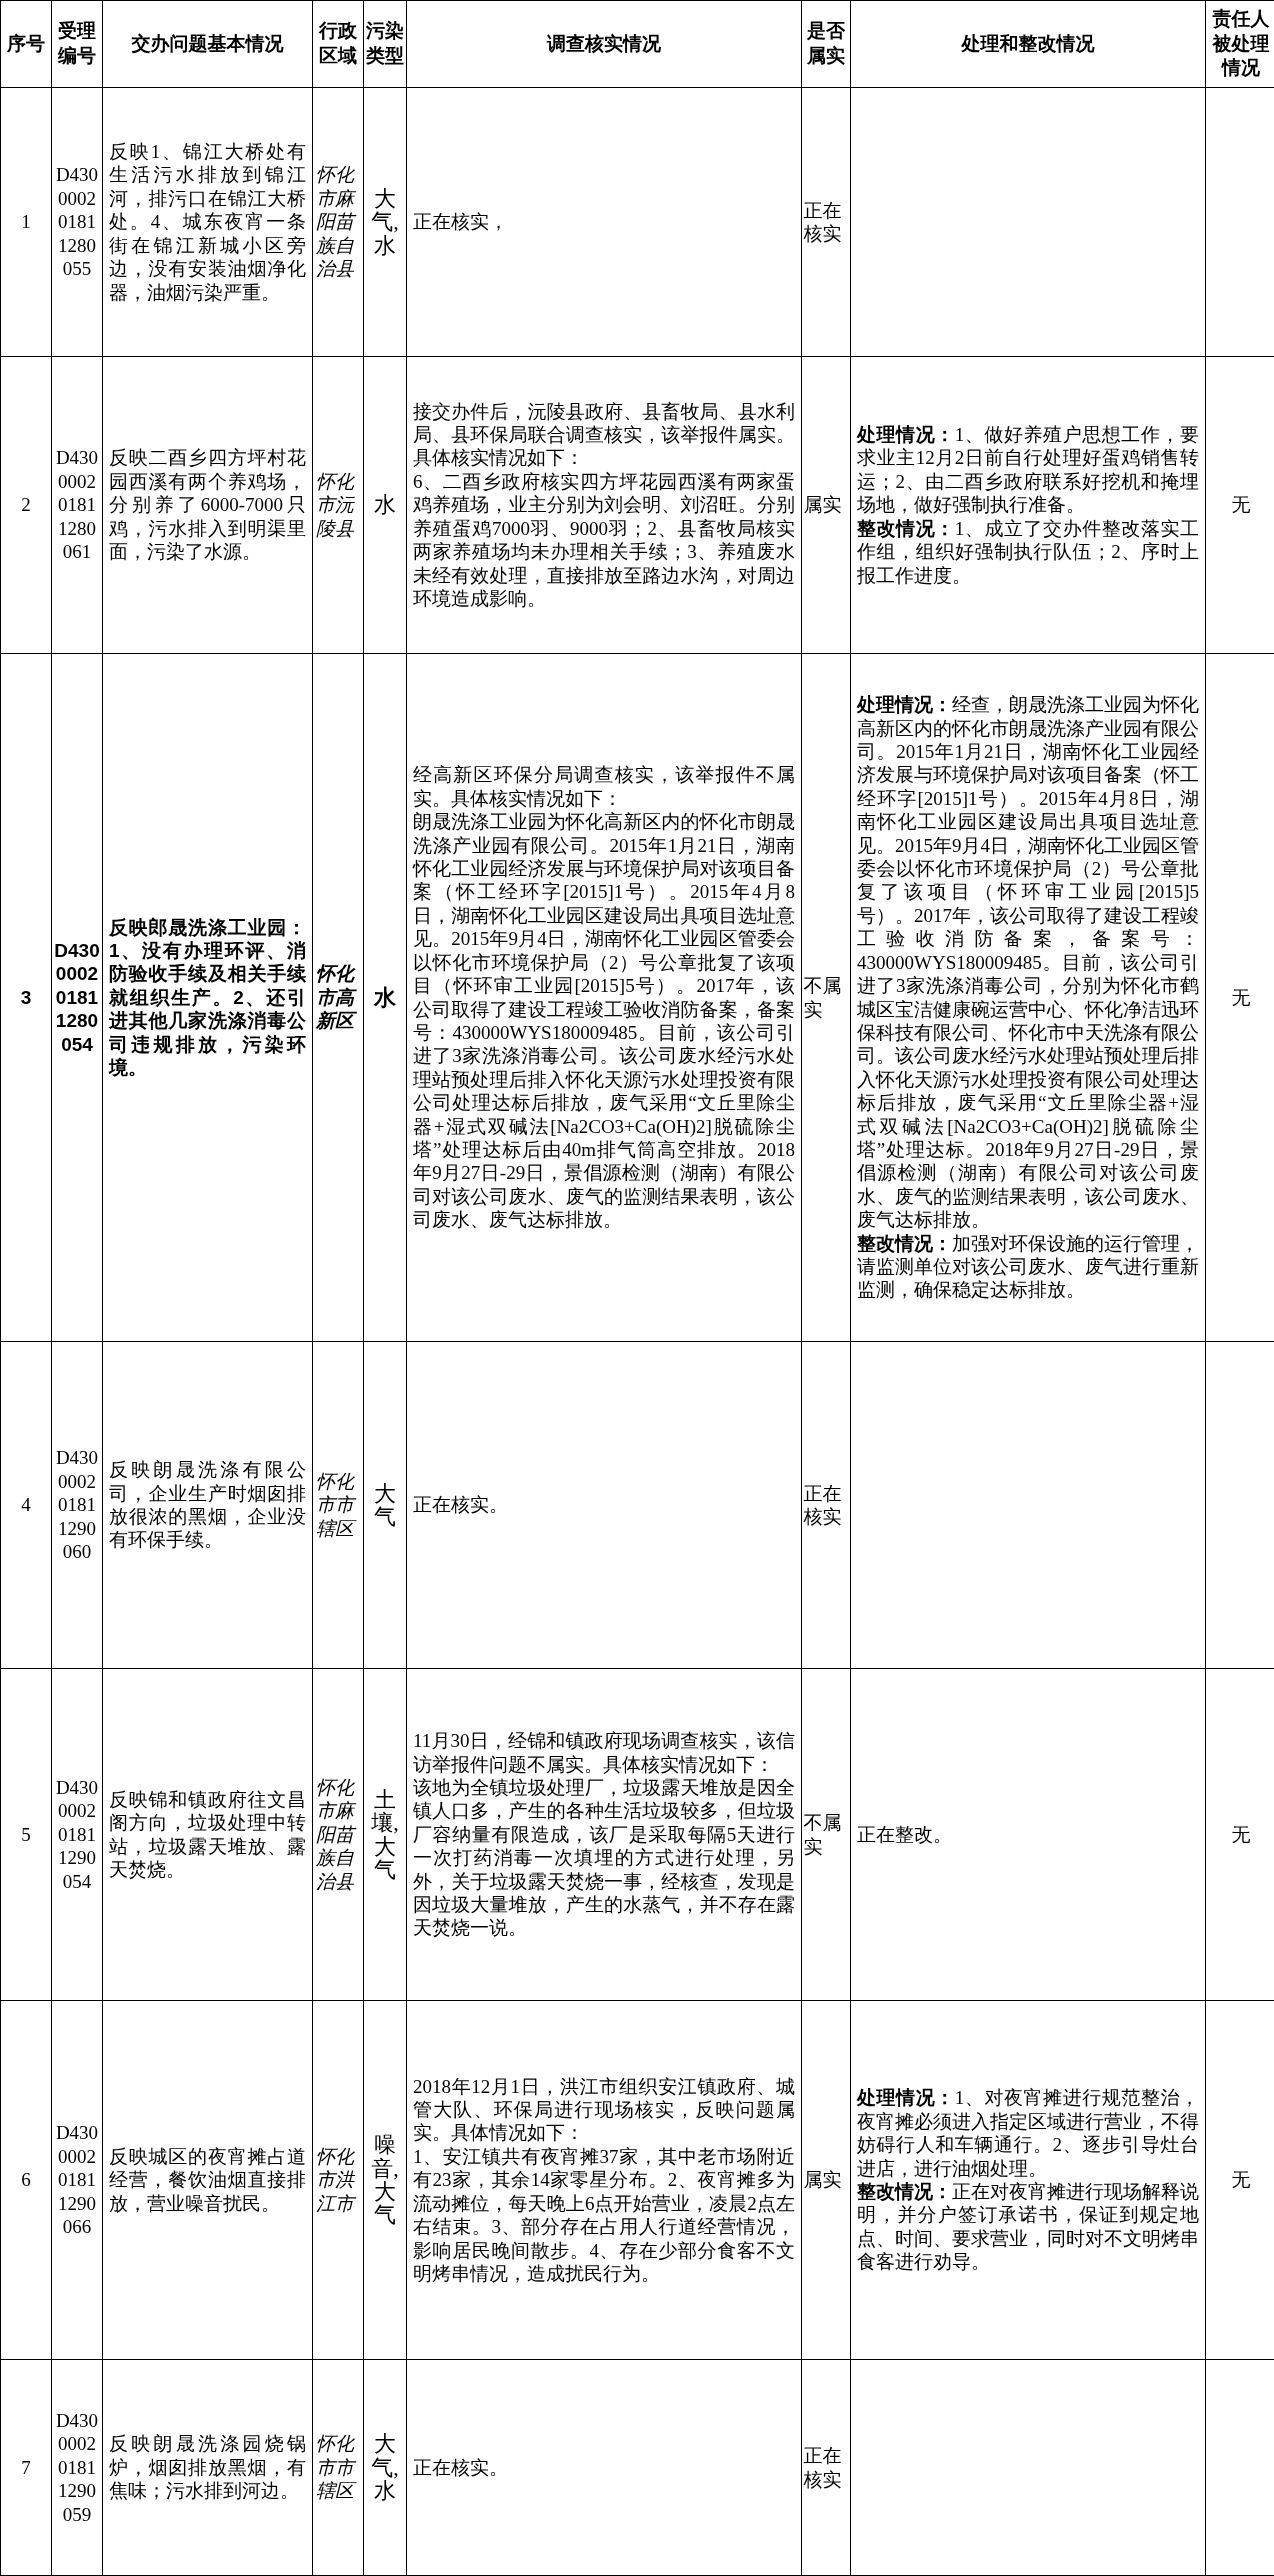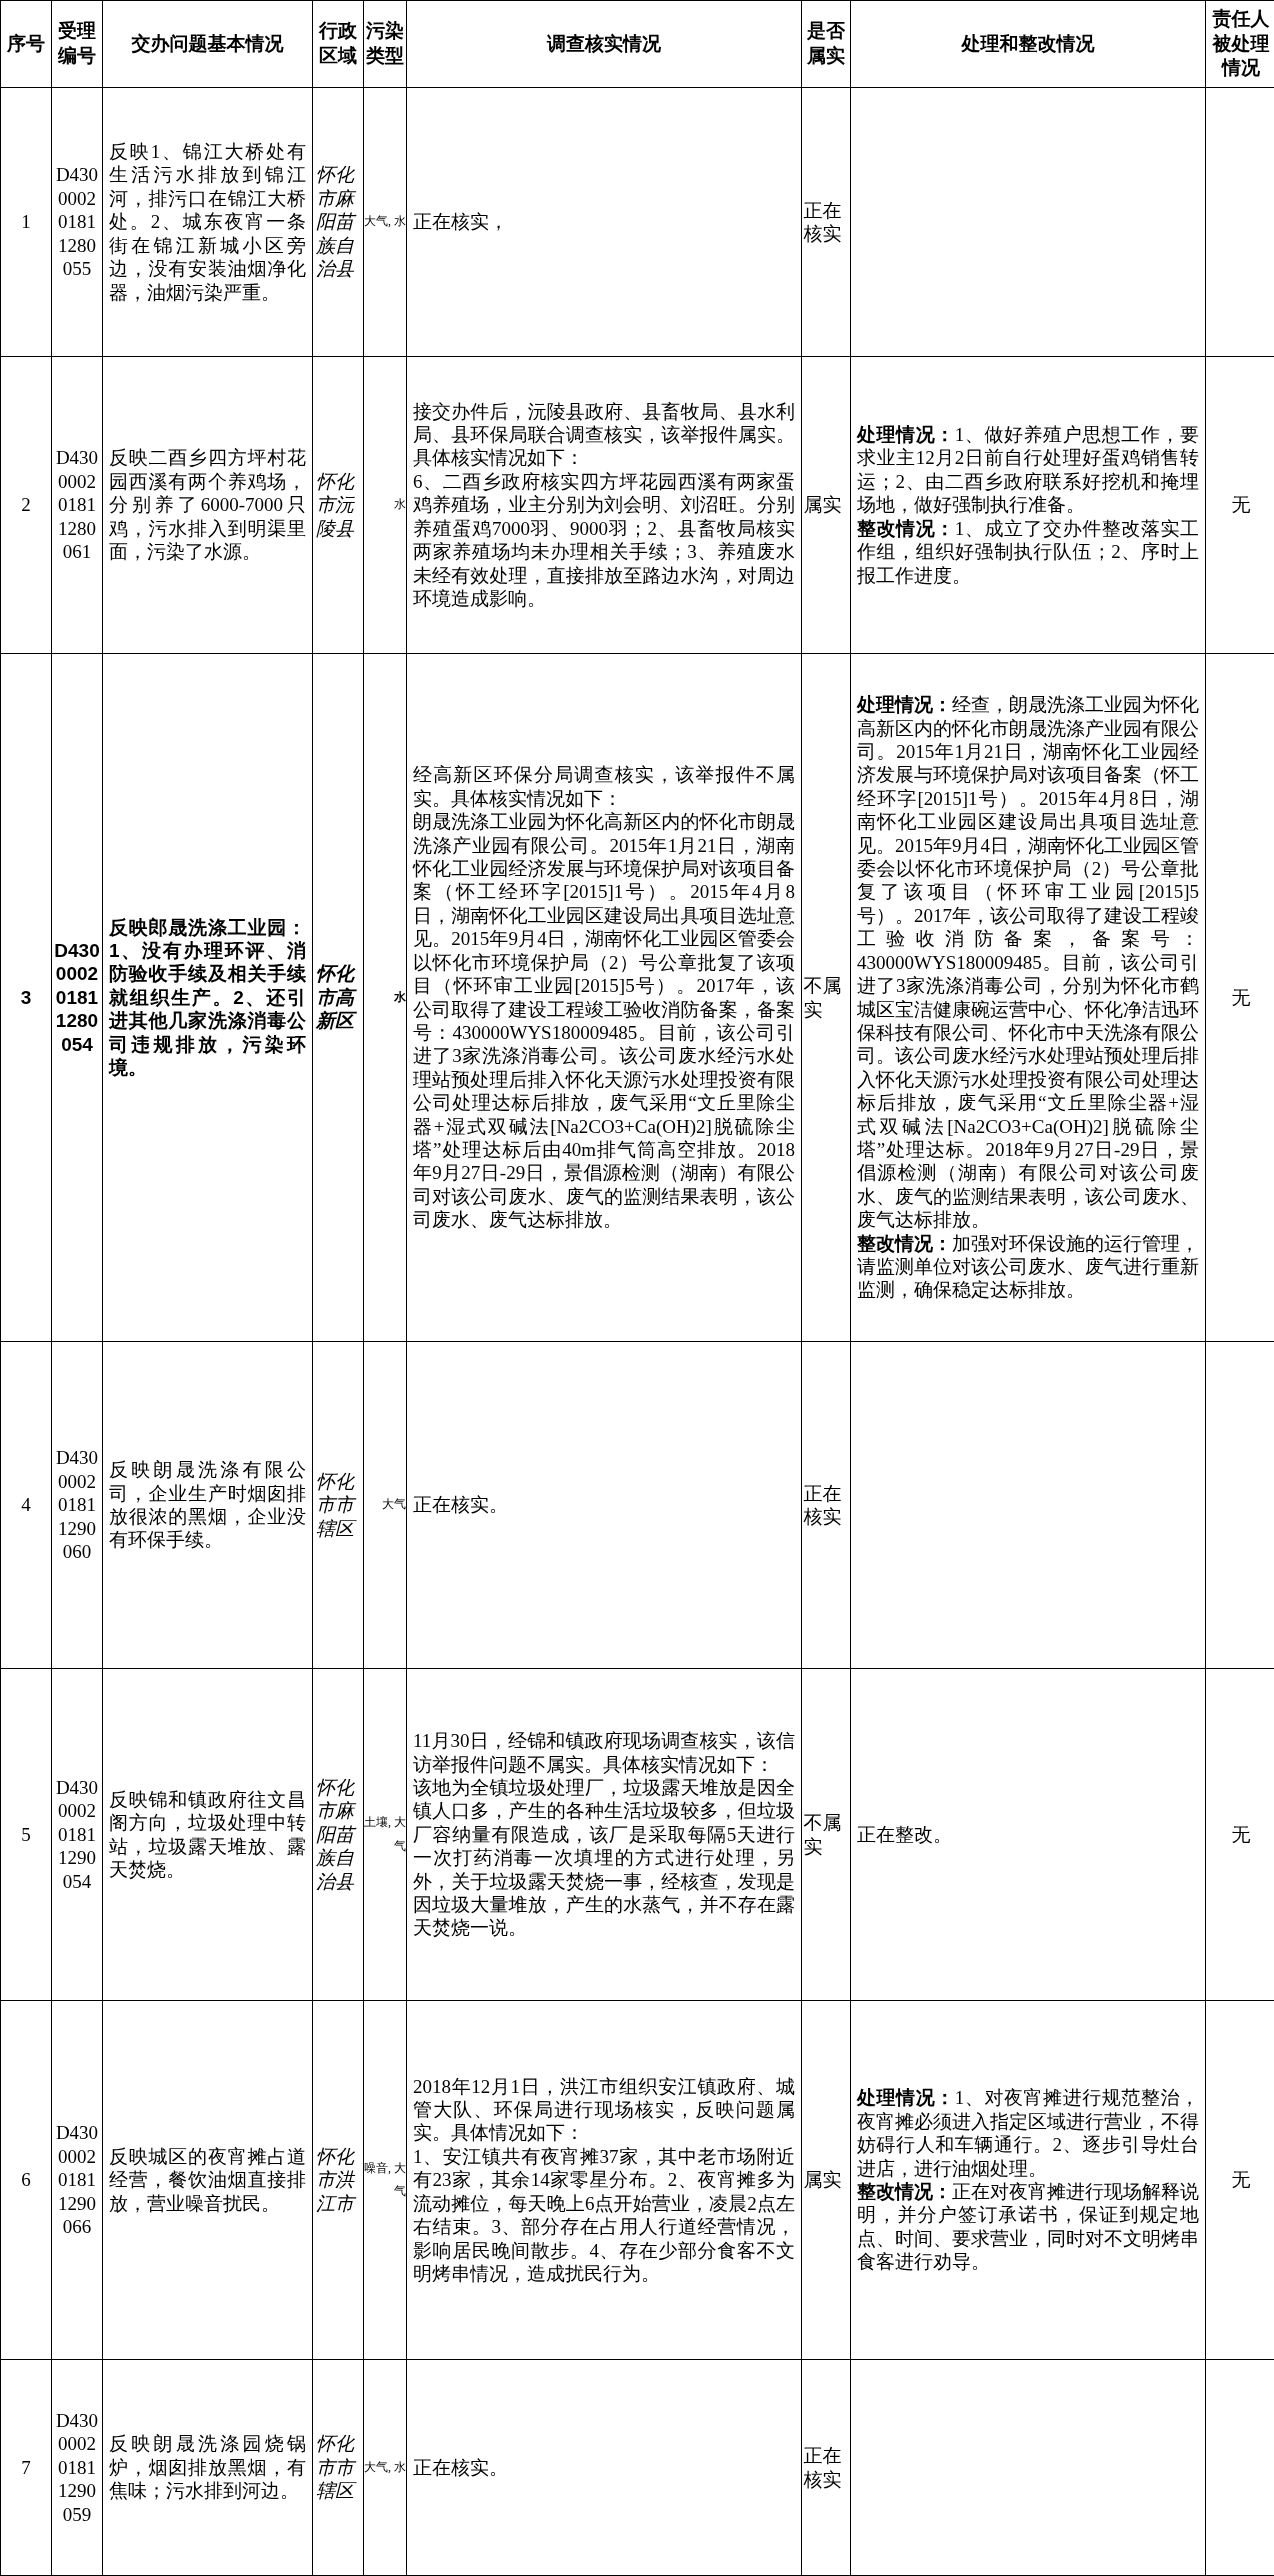--- a/index.html
+++ b/index.html
@@ -6,21 +6,21 @@
   body{font-family:"Liberation Serif","DejaVu Serif",serif;color:#000;}
   table{border-collapse:collapse;table-layout:fixed;width:1274px;background:#fff;}
   th,td{border:1.5px solid #000;vertical-align:middle;overflow:hidden;}
   th{font-family:"Liberation Sans","DejaVu Sans",sans-serif;font-weight:bold;
      font-size:19px;line-height:1.3;text-align:center;padding:1.5px;}
   td{font-size:19px;line-height:23.4px;padding:3px 6px;}
   .c-no{text-align:center;padding:0;}
   .c-id{text-align:center;padding:0 1.5px;}
   .c-problem{text-align:justify;}
   .c-region{text-align:left;padding:0 3px;font-style:italic;}
-  .c-pollution{text-align:right;padding:0;font-size:12px;}
+  .c-pollution{text-align:center;padding:0;font-size:22px;}
   .c-invest{text-align:justify;white-space:pre-line;}
   .c-verified{padding:0 1.5px;}
   .c-handling{text-align:justify;white-space:pre-line;}
   .c-resp{text-align:center;padding:0 1.5px;}
   .emph{font-family:"Liberation Sans","DejaVu Sans",sans-serif;font-weight:bold;}
   tr.rh{height:87px;} tr.r1{height:269px;} tr.r2{height:297px;} tr.r3{height:688px;}
   tr.r4{height:327px;} tr.r5{height:332px;} tr.r6{height:359px;} tr.r7{height:216px;}
   b{font-family:"Liberation Sans","DejaVu Sans",sans-serif;margin-top:19px;}
 </style>
 </head>
@@ -48,21 +48,21 @@
       <th>调查核实情况</th>
       <th>是否属实</th>
       <th>处理和整改情况</th>
       <th>责任人被处理情况</th>
     </tr>
   </thead>
   <tbody>
     <tr class="r1">
       <td class="c-no">1</td>
       <td class="c-id">D430 0002 0181 1280 055</td>
-      <td class="c-problem">反映1、锦江大桥处有生活污水排放到锦江河，排污口在锦江大桥处。2、城东夜宵一条街在锦江新城小区旁边，没有安装油烟净化器，油烟污染严重。</td>
+      <td class="c-problem">反映1、锦江大桥处有生活污水排放到锦江河，排污口在锦江大桥处。4、城东夜宵一条街在锦江新城小区旁边，没有安装油烟净化器，油烟污染严重。</td>
       <td class="c-region">怀化市麻阳苗族自治县</td>
       <td class="c-pollution">大气,
 水</td>
       <td class="c-invest">正在核实，</td>
       <td class="c-verified">正在核实</td>
       <td class="c-handling"></td>
       <td class="c-resp"></td>
     </tr>
     <tr class="r2">
       <td class="c-no">2</td>

